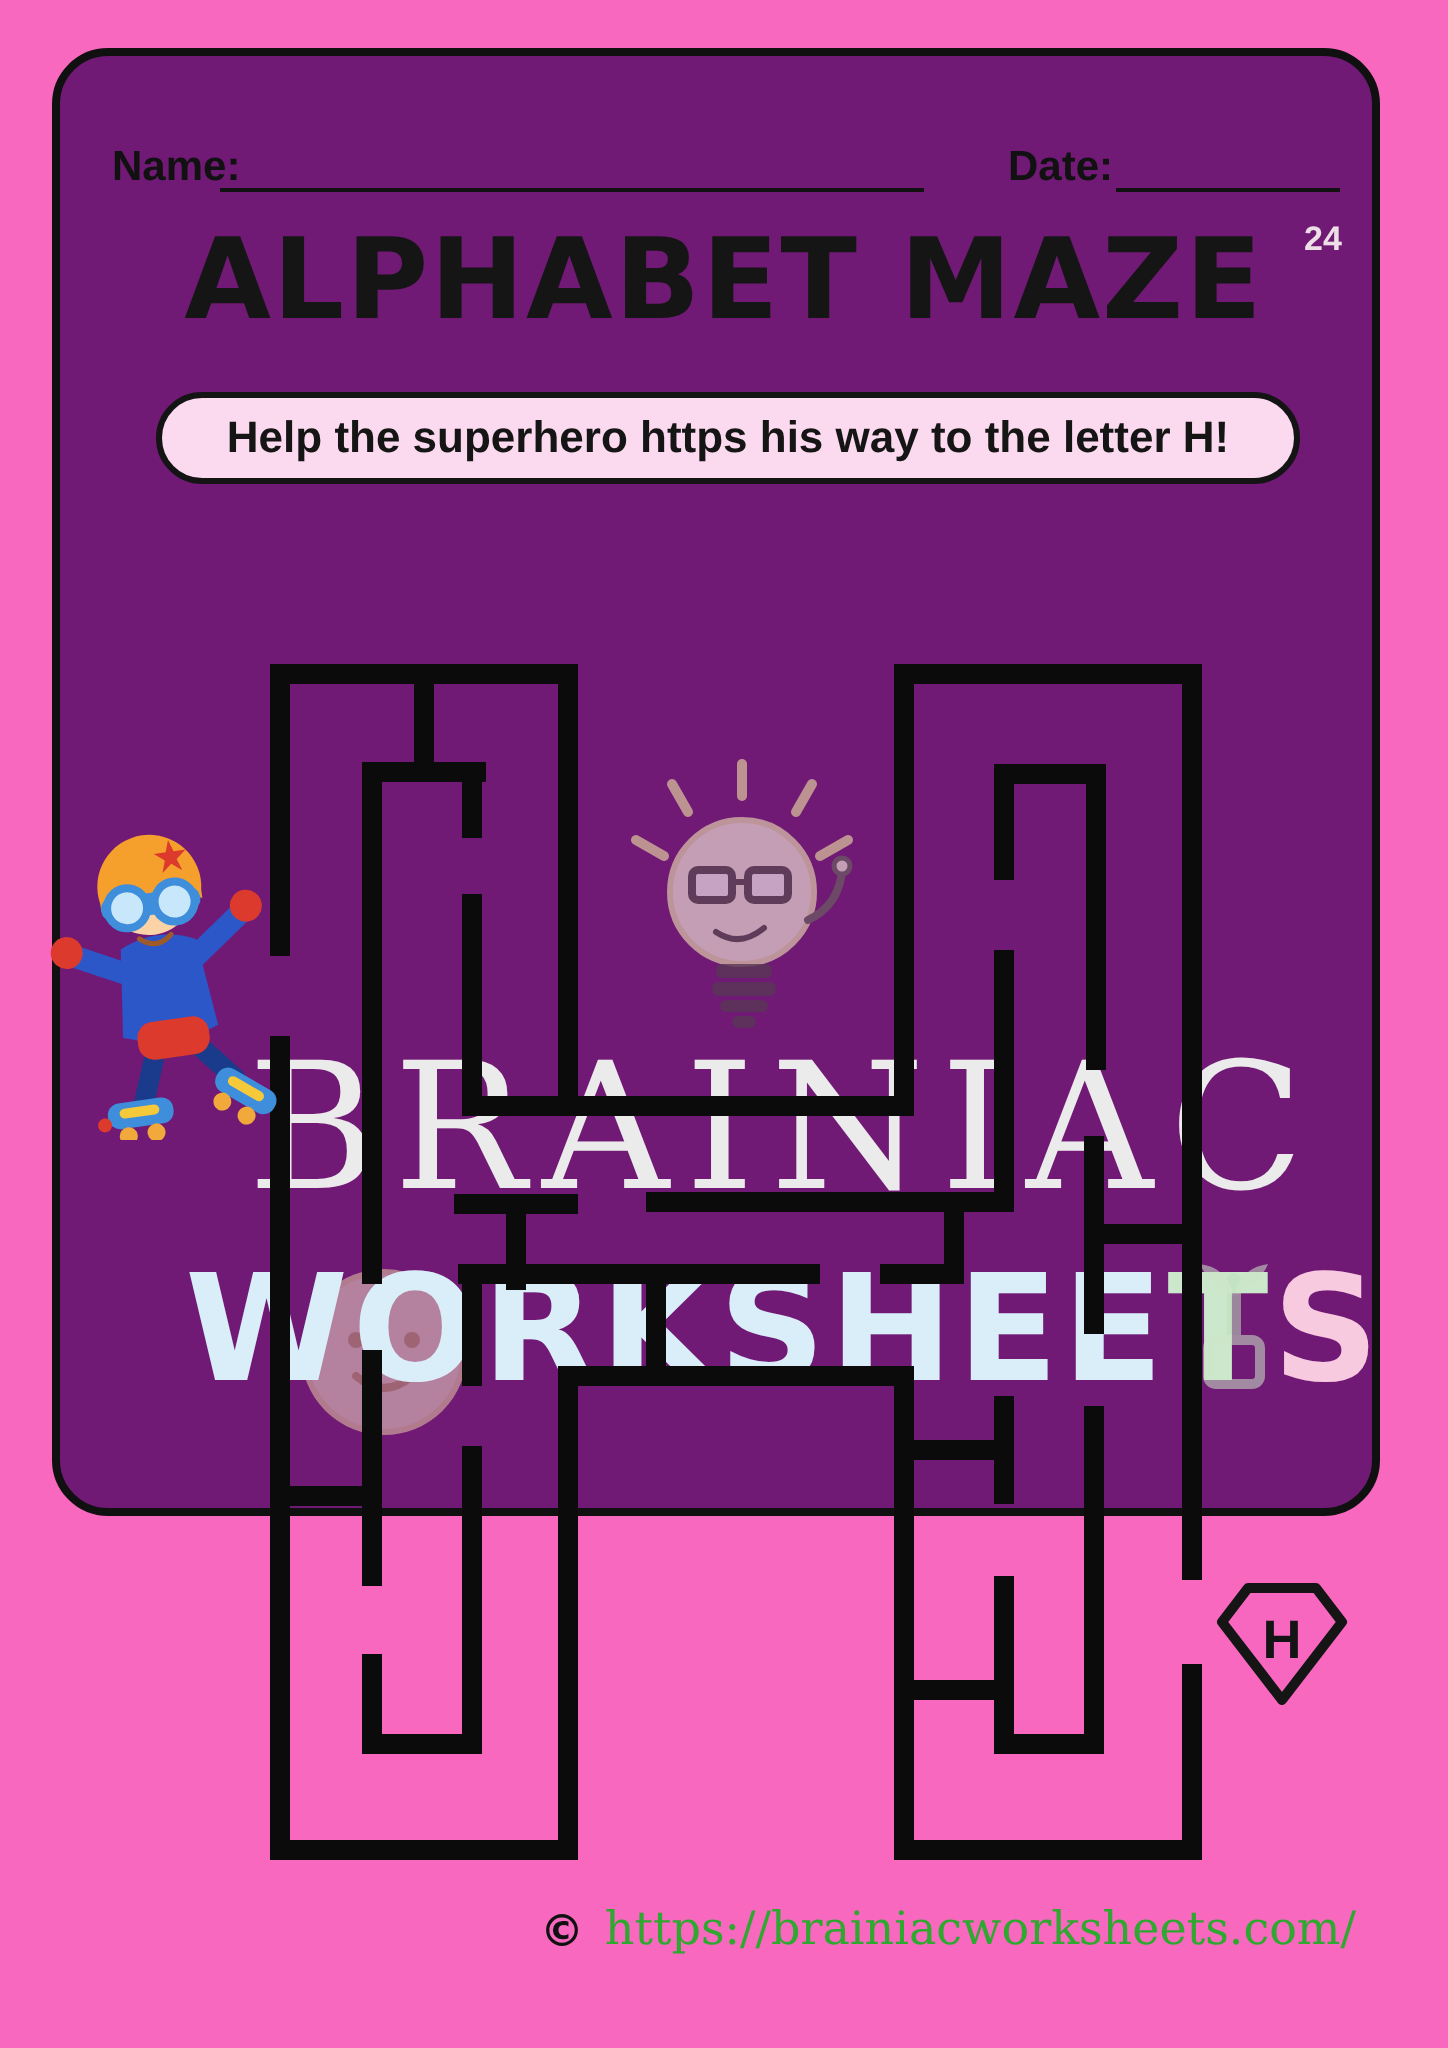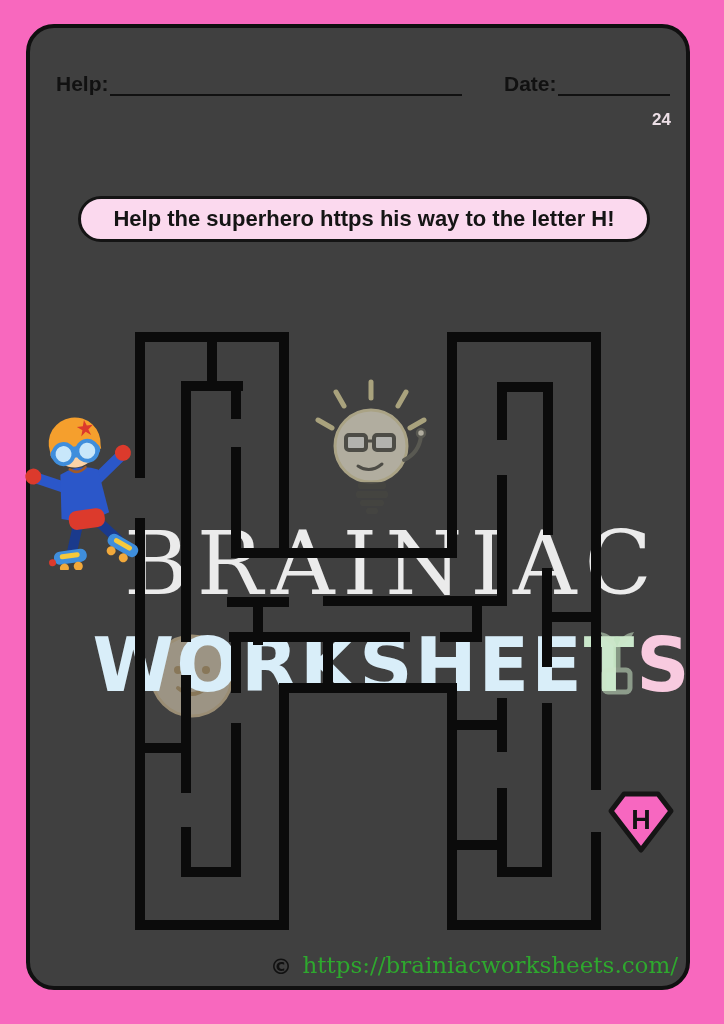--- a/index.html
+++ b/index.html
@@ -1,18 +1,18 @@
 <!DOCTYPE html>
 <html><head>
 <meta charset="utf-8">
 <style>
   html,body{margin:0;padding:0;}
   body{width:724px;height:1024px;font-family:"Liberation Sans",sans-serif;}
   .frame{position:relative;width:724px;height:1024px;background:#F868BE;overflow:hidden;}
-  .card{position:absolute;left:26px;top:24px;width:664px;height:966px;background:#404040;
+  .card{position:absolute;left:26px;top:24px;width:664px;height:734px;background:#701a75;
         border:4px solid #101010;border-radius:28px;box-sizing:border-box;}
   
   .name-row{position:absolute;left:0;top:72px;width:724px;height:30px;}
   .lbl{position:absolute;font-weight:bold;font-size:21px;color:#111;}
   .name-lbl{left:56px;top:0;}
   .date-lbl{left:504px;top:0;}
   .wline{position:absolute;top:22px;border-bottom:2.5px solid #111;height:0;}
   .name-line{left:110px;width:352px;}
   .date-line{left:558px;width:112px;}
   .title{position:absolute;left:0;top:108px;width:724px;text-align:center;
@@ -88,26 +88,27 @@
 
     <svg class="doodle sprout-doodle" width="50" height="70" viewBox="0 0 50 70">
       <path d="M25 12 L25 40" stroke="#BFE0BC" stroke-width="7" stroke-linecap="round"></path>
       <path d="M25 20 Q12 14 8 4 Q22 6 25 20" fill="#CBE6C8"></path>
       <path d="M25 20 Q38 14 42 4 Q28 6 25 20" fill="#CBE6C8"></path>
       <rect x="12" y="42" width="26" height="22" rx="4" fill="none" stroke="#CBE6C8" stroke-width="5"></rect>
     </svg>
   </div>
 
   <div class="name-row">
-    <span class="lbl name-lbl">Help:</span>
+    <span class="lbl name-lbl">Name:</span>
     <span class="wline name-line"></span>
     <span class="lbl date-lbl">Date:</span>
     <span class="wline date-line"></span>
   </div>
 
+  <div class="title">ALPHABET MAZE</div>
   <div class="corner-num">24</div>
 
   <div class="pill" style="background: rgb(251, 217, 238);">
     <span>Help the superhero https his way to the letter H!</span>
   </div>
 
   <svg id="maze-svg" class="maze-svg" width="724" height="1024" viewBox="0 0 724 1024">
       <line x1="140" y1="337" x2="284" y2="337" stroke="#0B0B0B" stroke-width="10" stroke-linecap="square"></line>
       <line x1="140" y1="337" x2="140" y2="473" stroke="#0B0B0B" stroke-width="10" stroke-linecap="square"></line>
       <line x1="140" y1="523" x2="140" y2="925" stroke="#0B0B0B" stroke-width="10" stroke-linecap="square"></line>

